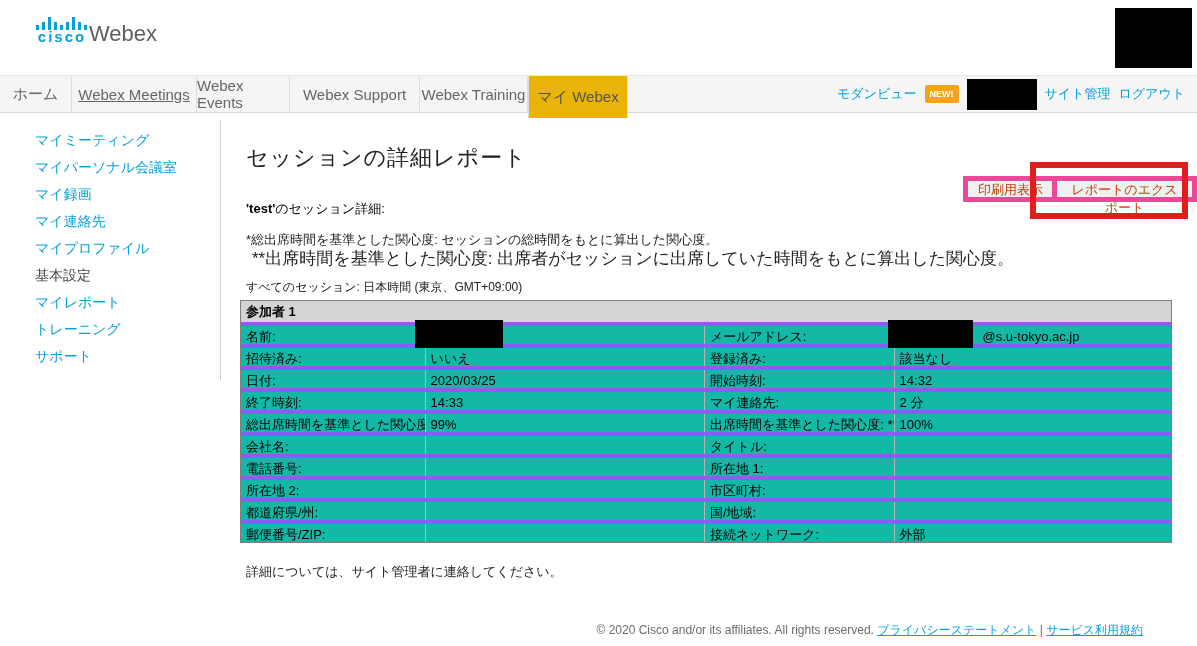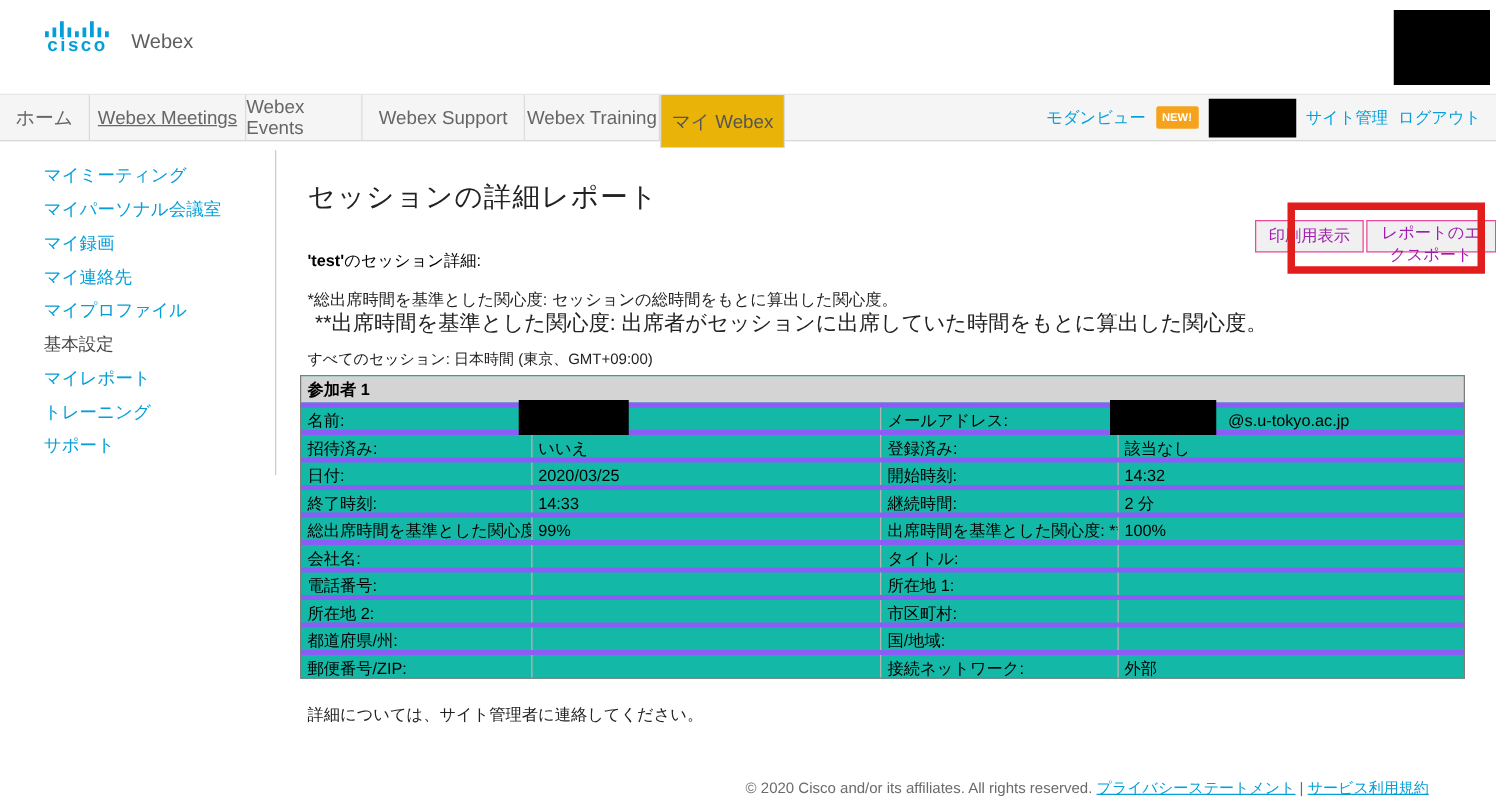--- a/index.html
+++ b/index.html
@@ -4,21 +4,21 @@
 <style>
   * { margin:0; padding:0; box-sizing:border-box; }
   body { background:#fff; }
   .page { position:relative; width:1197px; height:646px; background:#fff;
           font-family:"Liberation Sans", sans-serif; overflow:hidden; }
 
   
   .logo { position:absolute; left:35px; top:16px; display:flex; align-items:flex-end; }
   .cisco-block { display:flex; flex-direction:column; align-items:center; }
   .cisco-word { font-size:15px; font-weight:bold; color:#049fd9; letter-spacing:2px; line-height:14px; }
-  .webex-word { font-size:16px; color:#5e5e60; line-height:20px; padding-bottom:0px;margin-left:16px; }
+  .webex-word { font-size:22px; color:#5e5e60; line-height:20px; padding-bottom:0px; }
   .redact-header { position:absolute; left:1115px; top:8px; width:77px; height:60px; background:#000; }
 
   
   .navbar { position:absolute; left:0; top:75px; width:1197px; height:38px; background:#f5f5f5;
             border-top:1px solid #e8e8e8; border-bottom:1px solid #d8d8d8; }
   .tabs { display:flex; height:36px; align-items:flex-start; }
   .tab { display:flex; align-items:center; justify-content:center; height:36px;
          font-size:15px; color:#666; border-right:1px solid #dcdcdc; cursor:pointer; }
   .tab.active { background:#eab308; height:42px; position:relative; z-index:5;
                 border-left:1px solid #dcdcdc; color:#555; }
@@ -31,22 +31,22 @@
 
   
   .sidebar { position:absolute; left:0; top:120px; width:221px; height:260px;
              border-right:1px solid #ccc; padding-top:7px; }
   .side-item { padding-left:35px; line-height:27px; font-size:14px; color:#049fd9;
                cursor:pointer; white-space:nowrap; }
   .side-item.plain { color:#444; }
 
   
   .page-title { position:absolute; left:246px; top:143px; font-size:22px; color:#222; letter-spacing:1px; }
-  .btn { position:absolute; top:176px; height:26px; padding:0 10px; font-size:13px; color:#a21caf;
-         background:#f0f0f0; border:1px solid #ec4899; font-family:inherit; cursor:pointer;margin-left:41px; }
+  .btn { position:absolute; top:176px; height:26px; padding:0 10px; font-size:13px; color:#c2410c;
+         background:#f0f0f0; border:5px solid #ec4899; font-family:inherit; cursor:pointer; }
   .btn-print { left:963px; }
   .btn-export { left:1052px; }
   .red-box { position:absolute; left:1030px; top:162px; width:158px; height:57px;
              border:6px solid #e21d1d; z-index:10; pointer-events:none; }
   .intro { position:absolute; left:246px; top:200px; font-size:13px; color:#000; }
   .note1 { position:absolute; left:246px; top:231px; font-size:13px; color:#222; }
   .note2 { position:absolute; left:252px; top:247px; font-size:17px; color:#222; }
   .tzline { position:absolute; left:246px; top:279px; font-size:12px; color:#222; }
 
   
@@ -154,21 +154,21 @@
         </div>
         <div class="prow">
           <div class="pcell c1">日付:</div>
           <div class="pcell c2">2020/03/25</div>
           <div class="pcell c3">開始時刻:</div>
           <div class="pcell c4">14:32</div>
         </div>
         <div class="prow">
           <div class="pcell c1">終了時刻:</div>
           <div class="pcell c2">14:33</div>
-          <div class="pcell c3">継続時間:</div>
+          <div class="pcell c3">マイ連絡先:</div>
           <div class="pcell c4">2 分</div>
         </div>
         <div class="prow">
           <div class="pcell c1">総出席時間を基準とした関心度: *</div>
           <div class="pcell c2">99%</div>
           <div class="pcell c3">出席時間を基準とした関心度: **</div>
           <div class="pcell c4">100%</div>
         </div>
         <div class="prow">
           <div class="pcell c1">会社名:</div>

